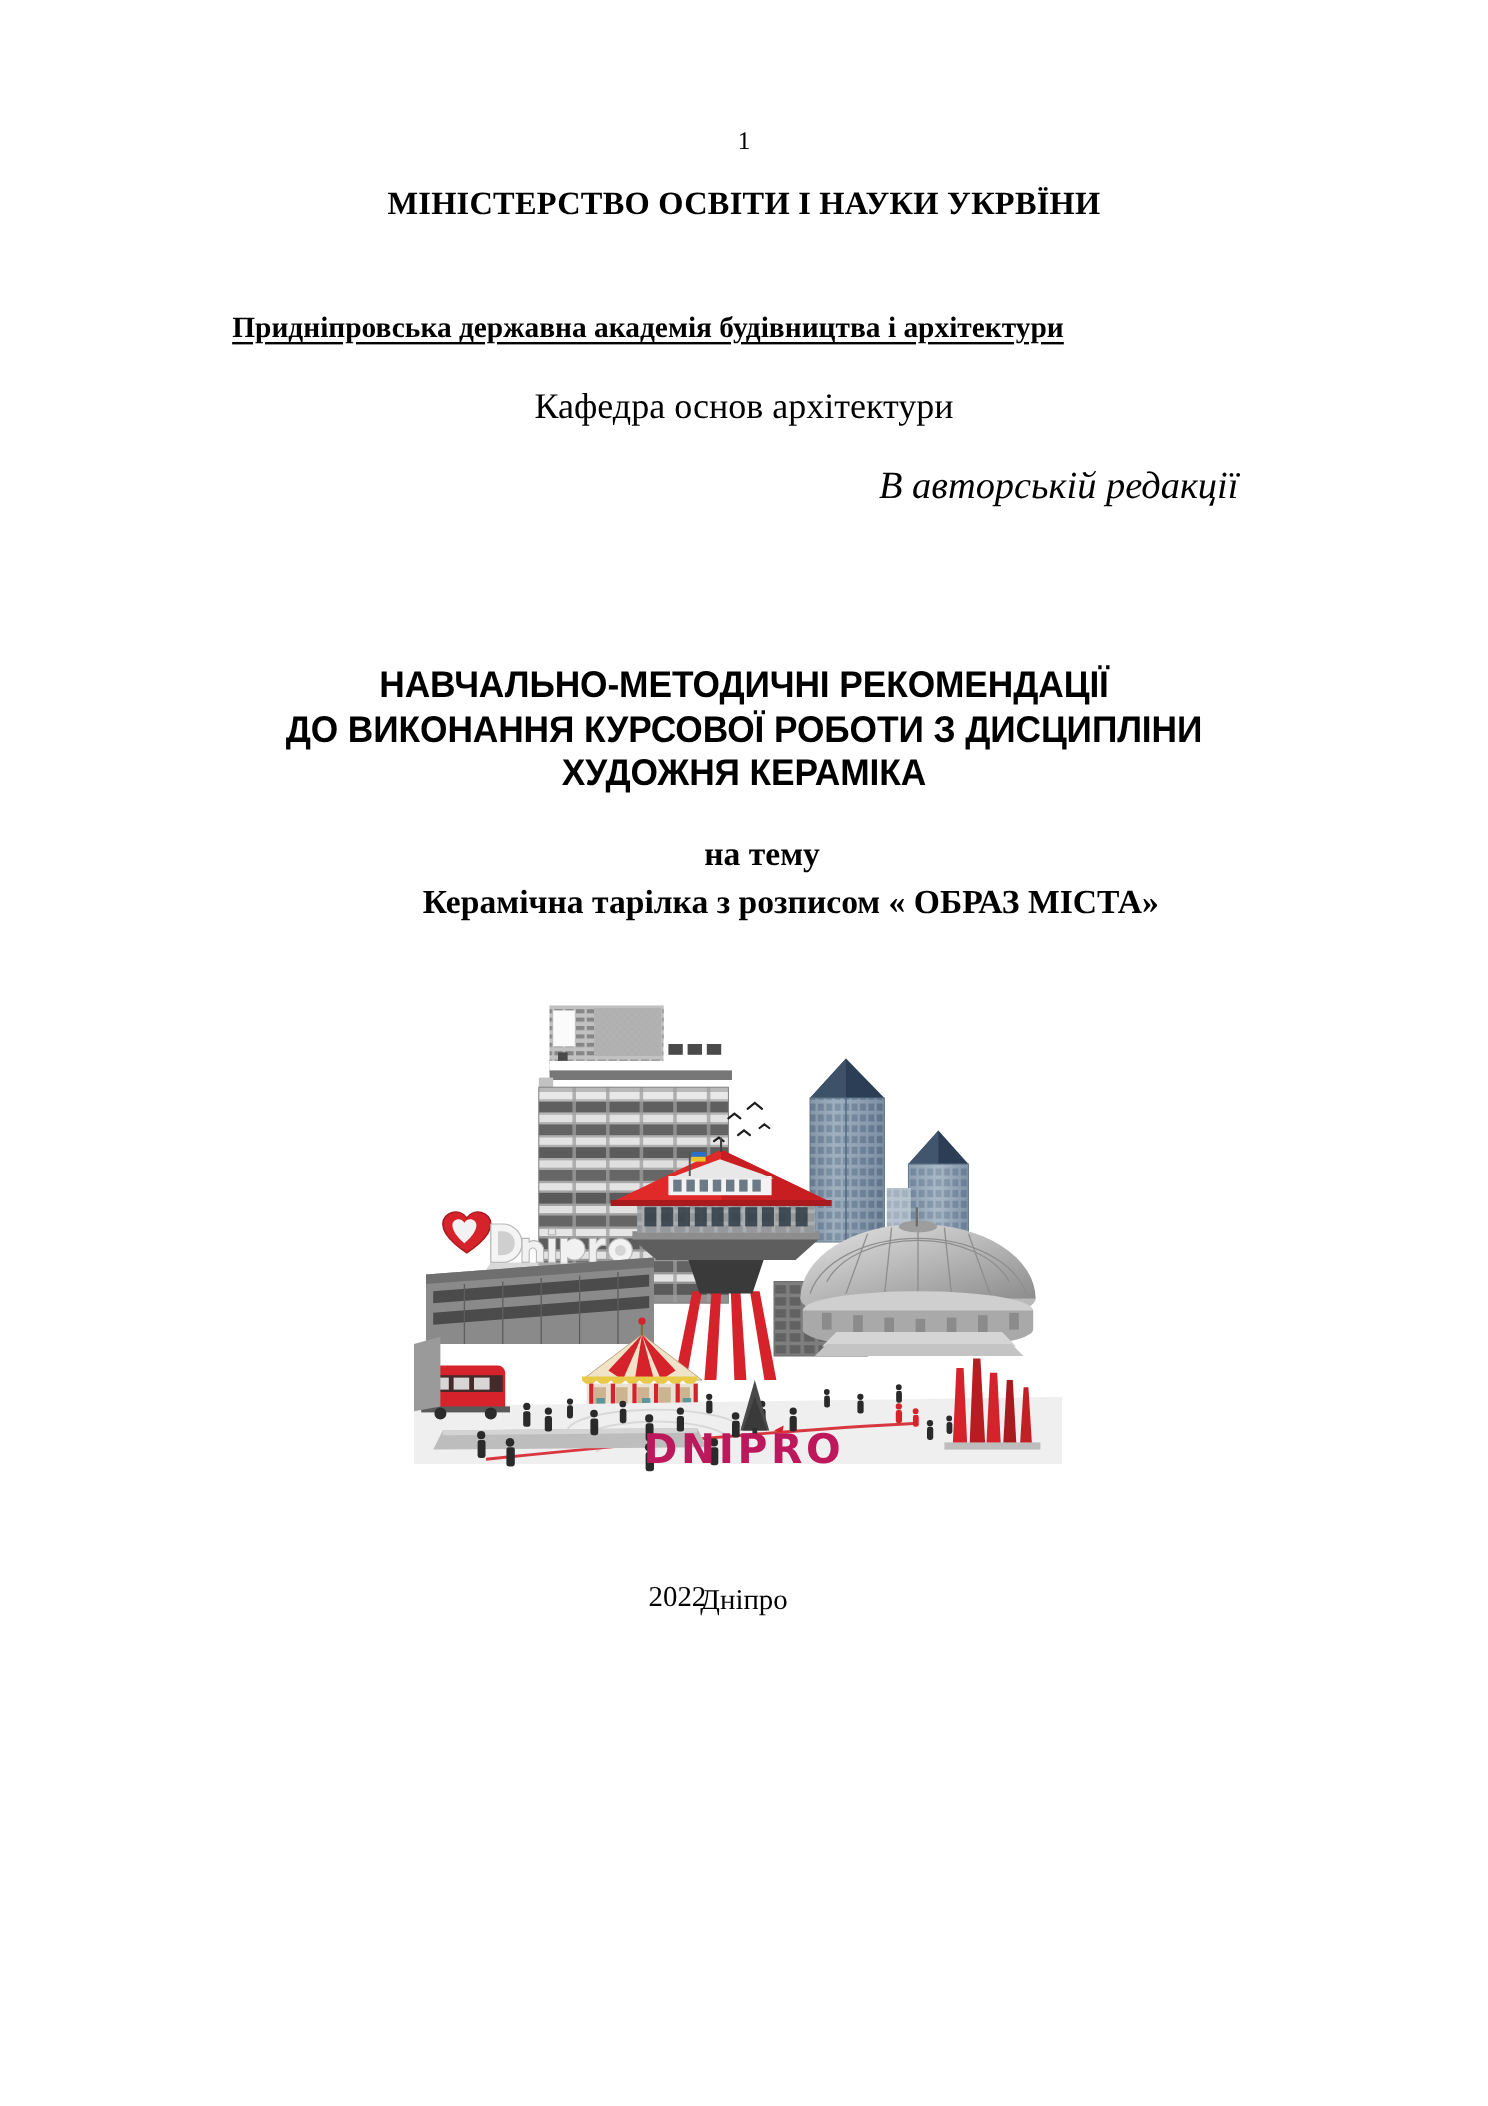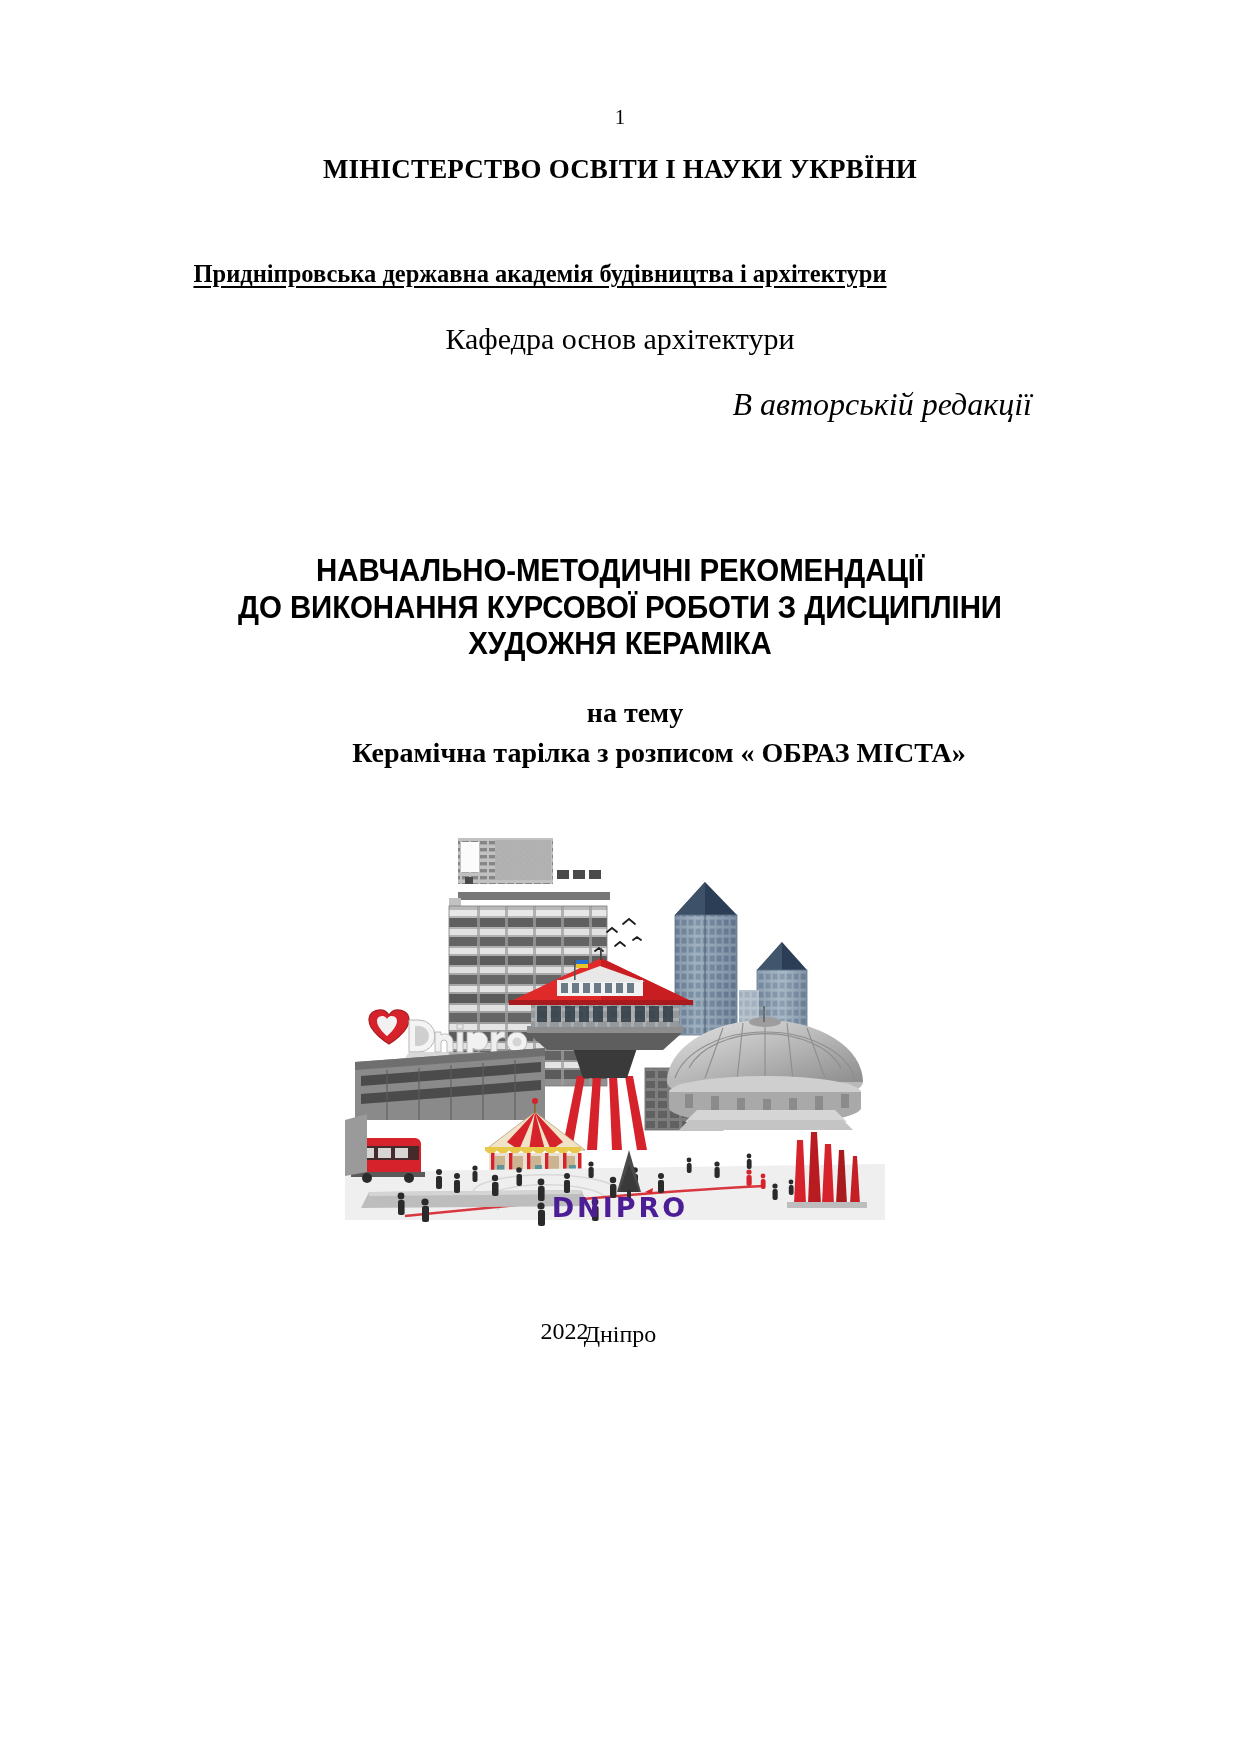--- a/index.html
+++ b/index.html
@@ -145,23 +145,23 @@
   .collage svg { display: block; width: 100%; height: 100%; }
 
   .dnipro-script {
     position: absolute;
     left: 0;
     top: 1192px;
     width: 1240px;
     text-align: center;
     font-family: "DejaVu Sans", sans-serif;
     font-weight: bold;
-    font-size: 27px;
+    font-size: 34px;
     letter-spacing: 3px;
-    color: #4c1d95;
+    color: #be185d;
     line-height: 32px;
   }
 </style>
 </head>
 <body>
 
 <div class="page">
 
   <div class="page-number">1</div>
 

